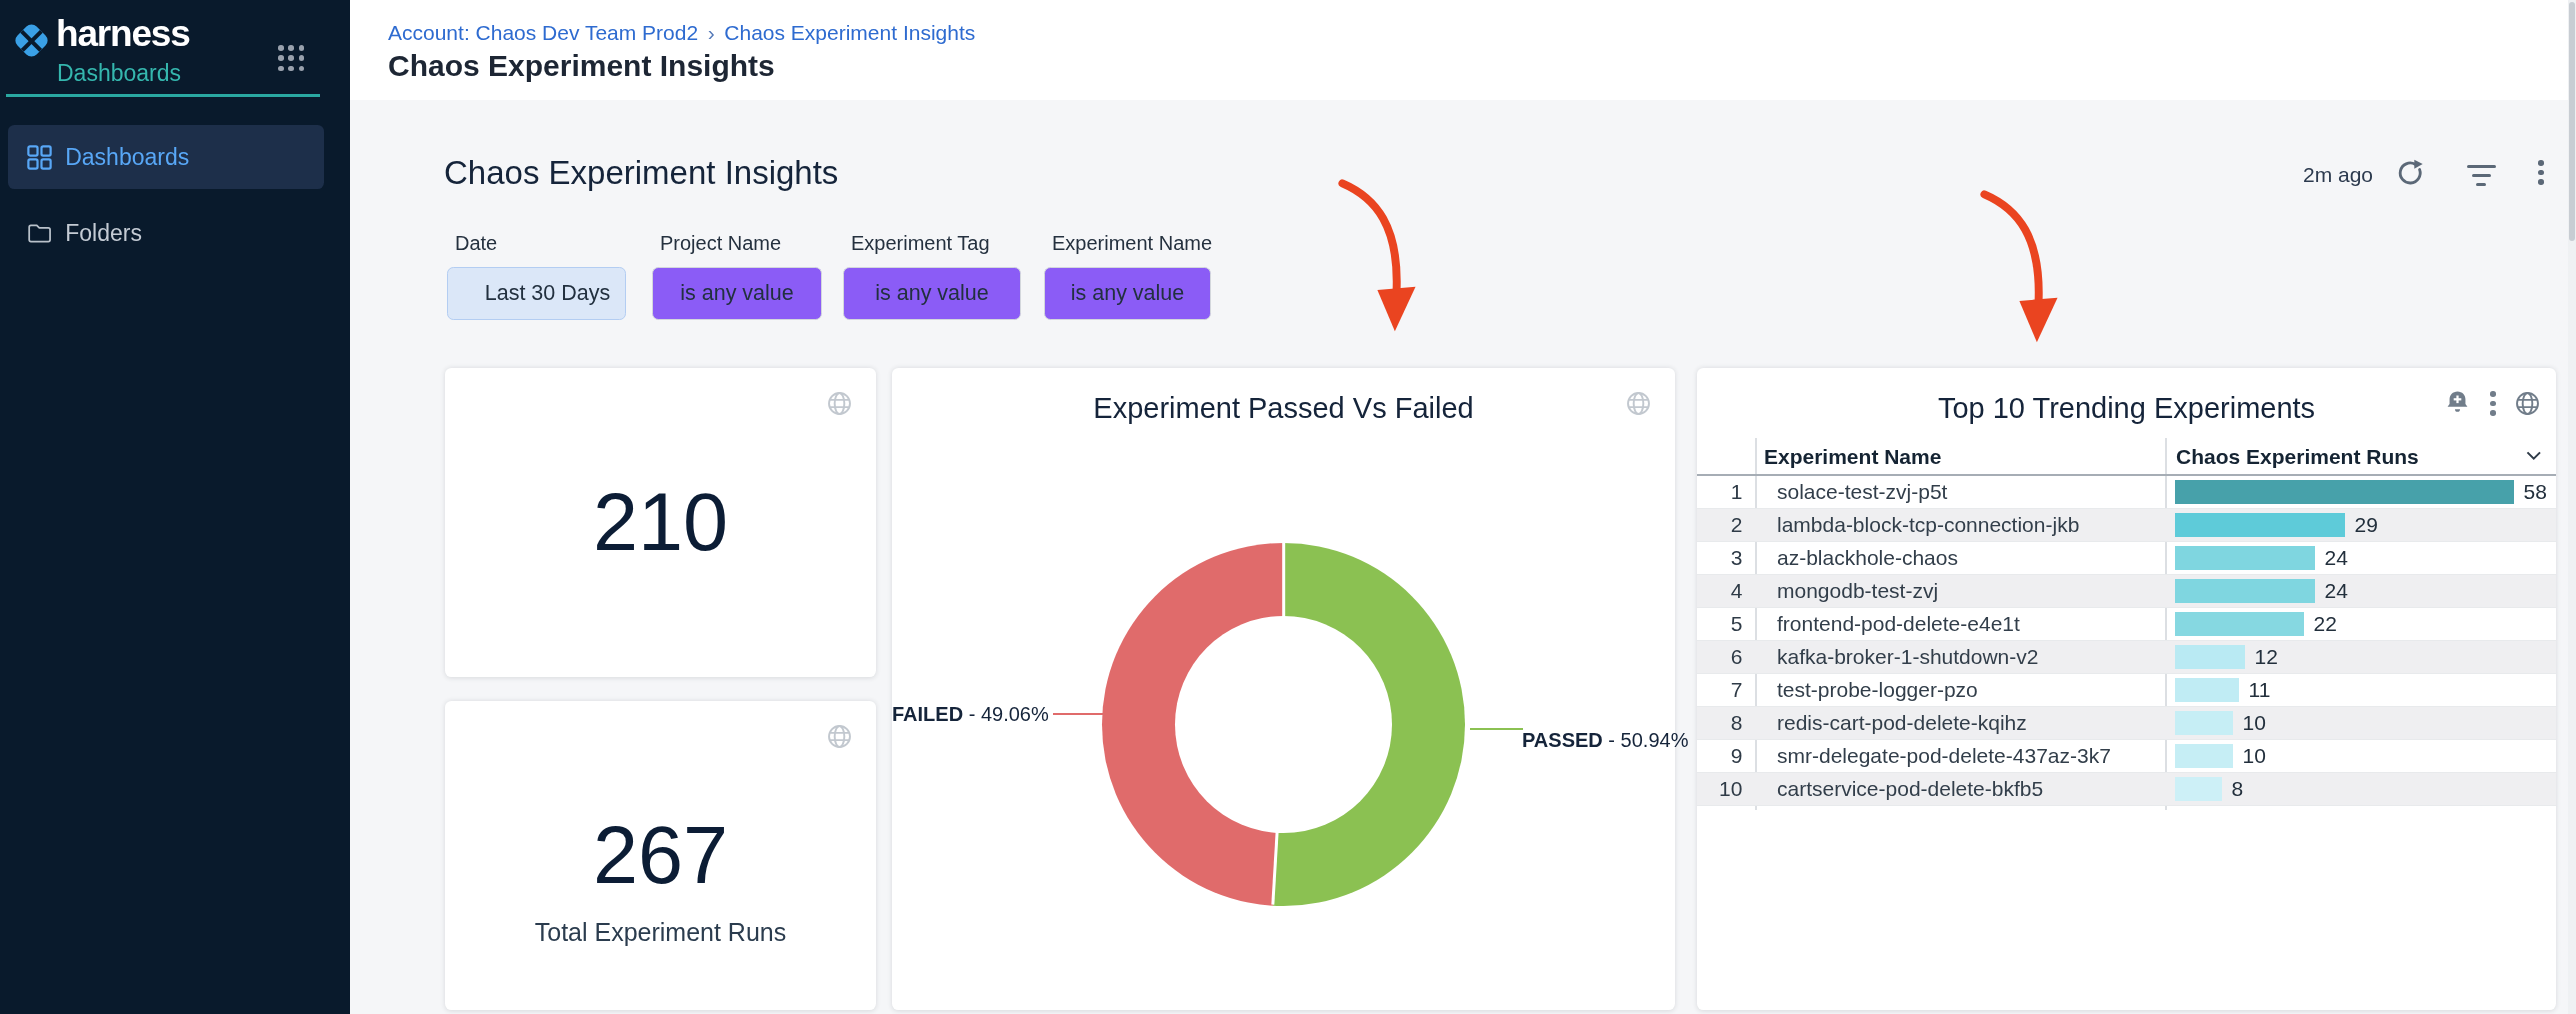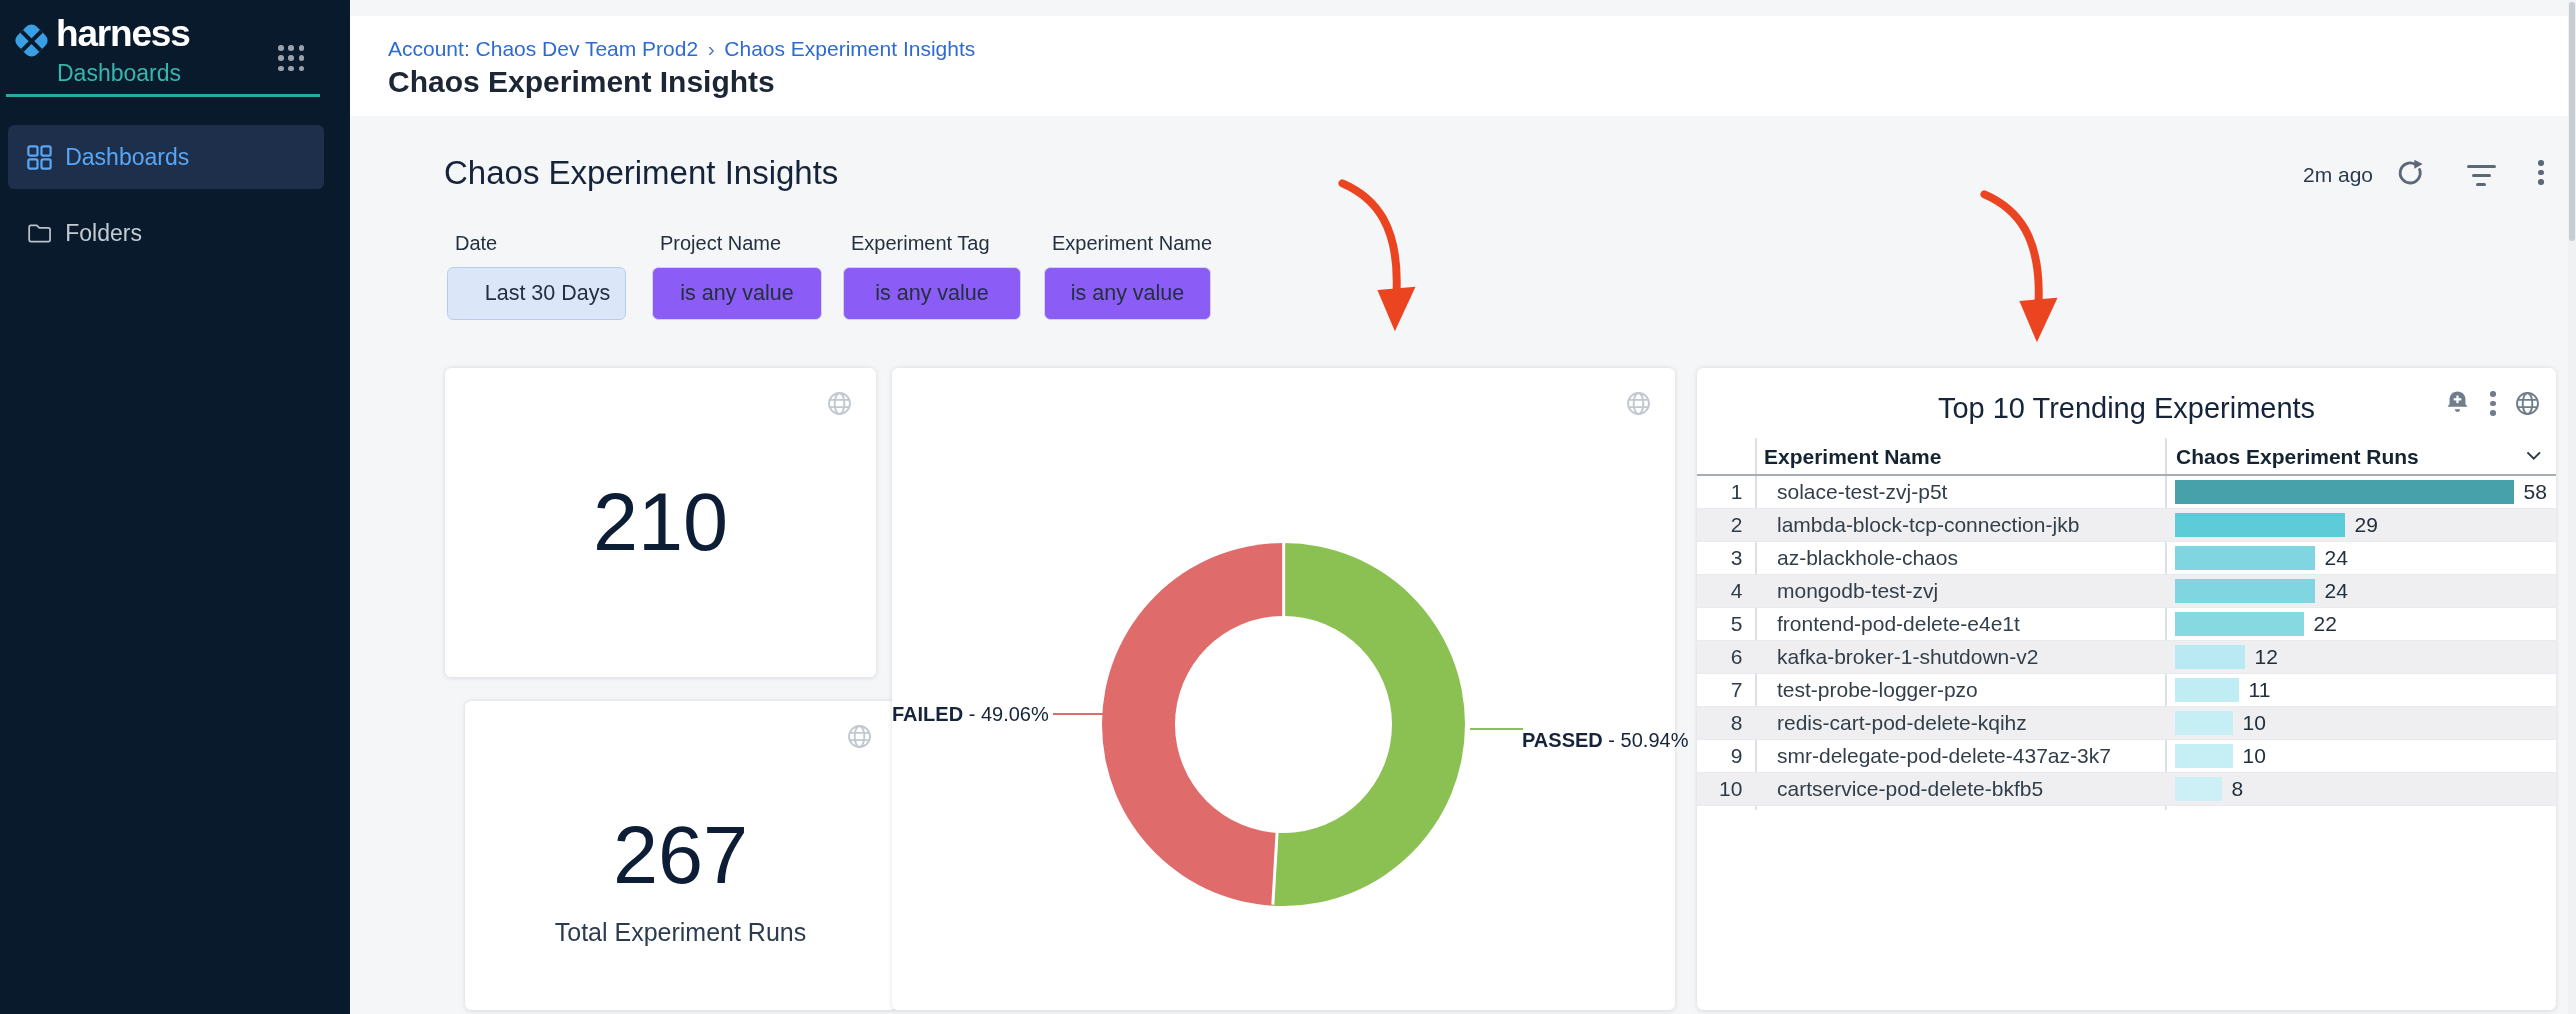--- a/index.html
+++ b/index.html
@@ -21,21 +21,21 @@
   .app-grid i{width:5.6px;height:5.6px;border-radius:50%;background:#99a1ad;}
   .accent-line{position:absolute;left:6.4px;top:94px;width:314px;height:3.2px;background:#2aa8a1;}
   .nav-item{position:absolute;left:8px;width:316px;height:64px;border-radius:6.4px;display:flex;align-items:center;cursor:pointer;}
   .nav-item.active{top:125px;background:#1d2f4a;}
   .nav-item.plain{top:201px;}
   .nav-icon{margin-left:17.5px;width:27px;height:27px;display:flex;align-items:center;justify-content:center;}
   .nav-label{margin-left:12.7px;font-size:23px;}
   .nav-item.active .nav-label{color:#58a7f6;font-weight:500;}
   .nav-item.plain .nav-label{color:#c4cbd4;}
   
-  #topbar{position:absolute;left:350px;top:0;width:2226px;height:100px;background:#ffffff;margin-top:16px;}
+  #topbar{position:absolute;left:350px;top:0;width:2226px;height:100px;background:#ffffff;}
   .breadcrumb{position:absolute;left:38px;top:21px;font-size:21px;}
   .crumb{color:#2e6bd0;cursor:pointer;}
   .crumb-sep{color:#5479b8;padding:0 9.6px;}
   .page-title{position:absolute;left:38px;top:49px;font-size:30px;font-weight:700;color:#1d2634;}
   
   .dash-heading{position:absolute;left:444px;top:154px;font-size:33px;font-weight:400;color:#15243a;}
   .last-refresh{position:absolute;left:2281px;top:163px;width:92px;text-align:right;font-size:21px;color:#2c3a4e;}
   .icon-btn{position:absolute;cursor:pointer;}
   .filter-lines{width:30px;}
   .filter-lines i{display:block;height:3.2px;background:#5b6877;border-radius:1.6px;margin:0 auto 5.6px auto;}
@@ -173,33 +173,34 @@
   <span class="card-globe">
     <svg width="29" height="29" viewBox="0 0 36 36" fill="none" stroke="currentColor" stroke-width="2.4">
       <circle cx="18" cy="18" r="13"></circle>
         <ellipse cx="18" cy="18" rx="6" ry="13"></ellipse>
       <path d="M5.5 13.5h25 M5.5 22.5h25"></path>
     </svg>
   </span>
   <div class="stat-value">210</div>
 </div>
 
-<div class="card" style="left:445px;top:701px;width:431px;height:309px;margin-left:20px;">
+<div class="card" style="left:445px;top:701px;width:431px;height:309px;">
   <span class="card-globe">
     <svg width="29" height="29" viewBox="0 0 36 36" fill="none" stroke="currentColor" stroke-width="2.4">
       <circle cx="18" cy="18" r="13"></circle>
         <ellipse cx="18" cy="18" rx="6" ry="13"></ellipse>
       <path d="M5.5 13.5h25 M5.5 22.5h25"></path>
     </svg>
   </span>
   <div class="stat-value">267</div>
   <div class="stat-label">Total Experiment Runs</div>
 </div>
 
 <div class="card" style="left:892px;top:368px;width:783px;height:642px;">
+  <div class="card-title">Experiment Passed Vs Failed</div>
   <span class="card-globe">
     <svg width="29" height="29" viewBox="0 0 36 36" fill="none" stroke="currentColor" stroke-width="2.4">
       <circle cx="18" cy="18" r="13"></circle>
         <ellipse cx="18" cy="18" rx="6" ry="13"></ellipse>
       <path d="M5.5 13.5h25 M5.5 22.5h25"></path>
     </svg>
   </span>
 
   <div class="donut-ring" style="background: conic-gradient(rgb(139, 193, 82) 0deg, rgb(139, 193, 82) 183.384deg, rgb(224, 107, 107) 183.384deg, rgb(224, 107, 107) 360deg);">
     <div class="donut-split top" style="transform:rotate(180deg);"></div>

